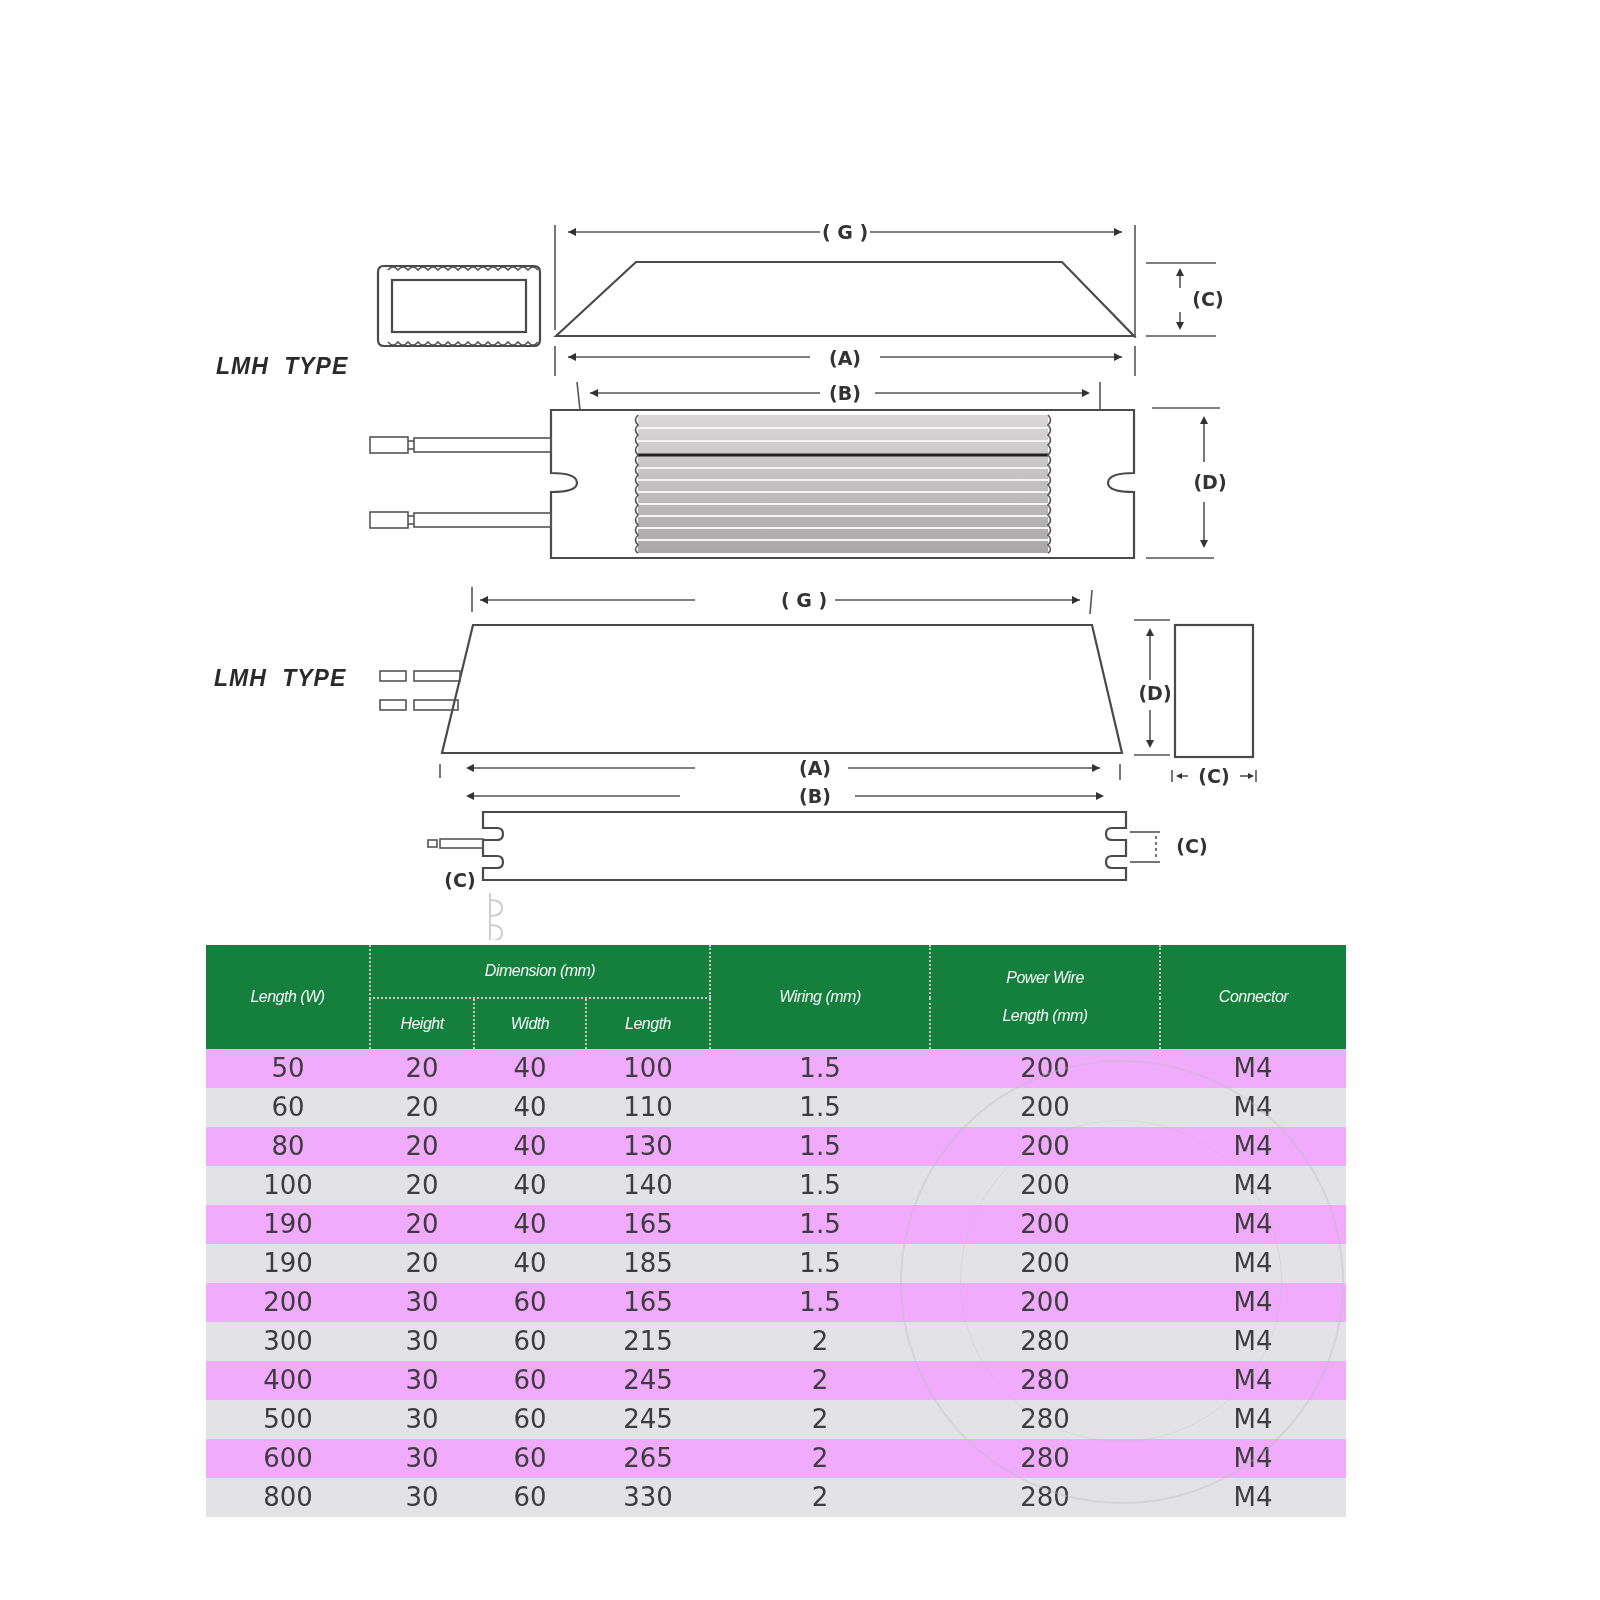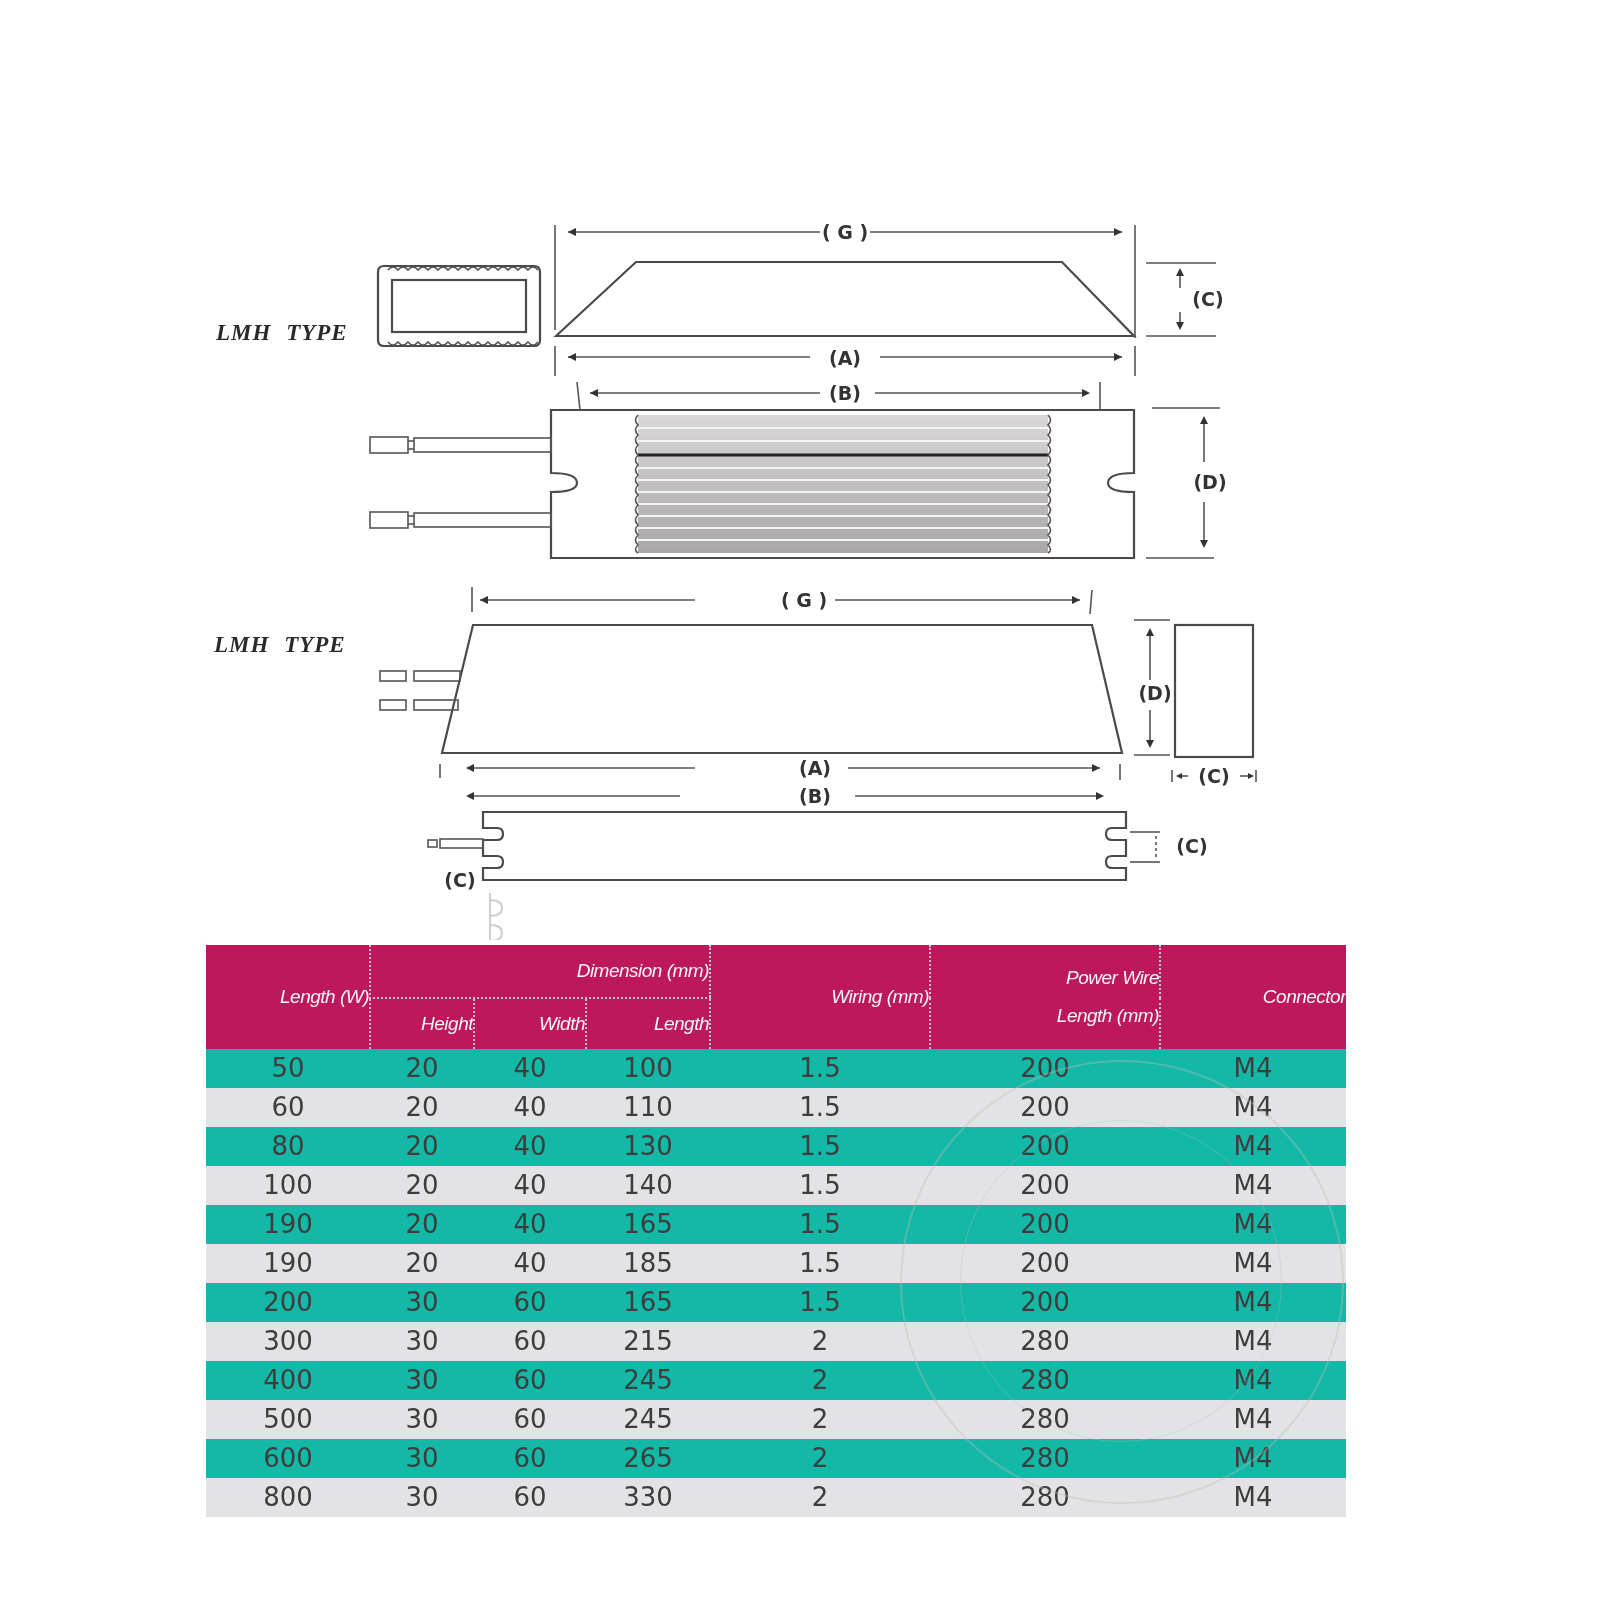--- a/index.html
+++ b/index.html
@@ -1,30 +1,30 @@
 <!DOCTYPE html>
 <html><head>
 <meta charset="utf-8">
 <style>
   html, body { margin:0; padding:0; background:#ffffff; }
   body { width:1600px; height:1600px; position:relative; overflow:hidden; font-family:"DejaVu Sans", sans-serif; }
   #drawing { position:absolute; left:0; top:0; width:1600px; height:940px; }
-  .type-label { position:absolute; font-family:Liberation Serif, serif; font-style:italic; font-weight:bold; font-size:23px; color:#2a2a2a; letter-spacing:1px; word-spacing:8px; }
+  .type-label { position:absolute; font-family:Liberation Sans, sans-serif; font-style:italic; font-weight:bold; font-size:23px; color:#2a2a2a; letter-spacing:1px; word-spacing:8px;margin-top:33px; }
   .dim-label { font-family:"DejaVu Sans", sans-serif; font-weight:bold; font-size:19px; fill:#333; }
   .ln { stroke:#4a4a4a; stroke-width:2.2; fill:none; }
   .ln-thin { stroke:#555; stroke-width:1.6; fill:none; }
 
   #spec-table { position:absolute; left:206px; top:945px; width:1140px; border-collapse:collapse; table-layout:fixed; }
-  #spec-table th { background:#be185d; color:#f7f7f7; font-family:"Liberation Sans", sans-serif; font-style:italic; font-weight:normal; font-size:19px; letter-spacing:-0.5px; text-align:right; padding:0; border-left:2px dotted #c8c6c6; }
+  #spec-table th { background:#15803d; color:#f7f7f7; font-family:"Liberation Sans", sans-serif; font-style:italic; font-weight:normal; font-size:16px; letter-spacing:-0.5px; text-align:center; padding:0; border-left:2px dotted #c8c6c6; }
   #spec-table th.first { border-left:none; }
   #spec-table th.group { height:52px; border-bottom:2px dotted #c8c6c6; }
   #spec-table th.sub { height:50px; }
   #spec-table th.tall { height:104px; line-height:38px; }
   #spec-table td { font-family:"DejaVu Sans", sans-serif; font-size:26px; color:#3d3d3d; text-align:center; height:39px; padding:0; line-height:39px; }
-  #spec-table tr.odd td { background:#14b8a6; }
+  #spec-table tr.odd td { background:#f0abfc; }
   #spec-table tr.even td { background:#e3e2e4; }
   .watermark { position:absolute; left:900px; top:1060px; width:440px; height:440px; border-radius:50%; border:2px solid rgba(190,190,190,0.35); pointer-events:none; }
   .watermark2 { position:absolute; left:960px; top:1120px; width:320px; height:320px; border-radius:50%; border:1.5px solid rgba(190,190,190,0.3); pointer-events:none; }
 </style>
 </head>
 <body>
 
 <svg id="drawing" viewBox="0 0 1600 940" xmlns="http://www.w3.org/2000/svg">
   <defs>
     <marker id="arr" markerWidth="8" markerHeight="8" refX="7" refY="4" orient="auto">

